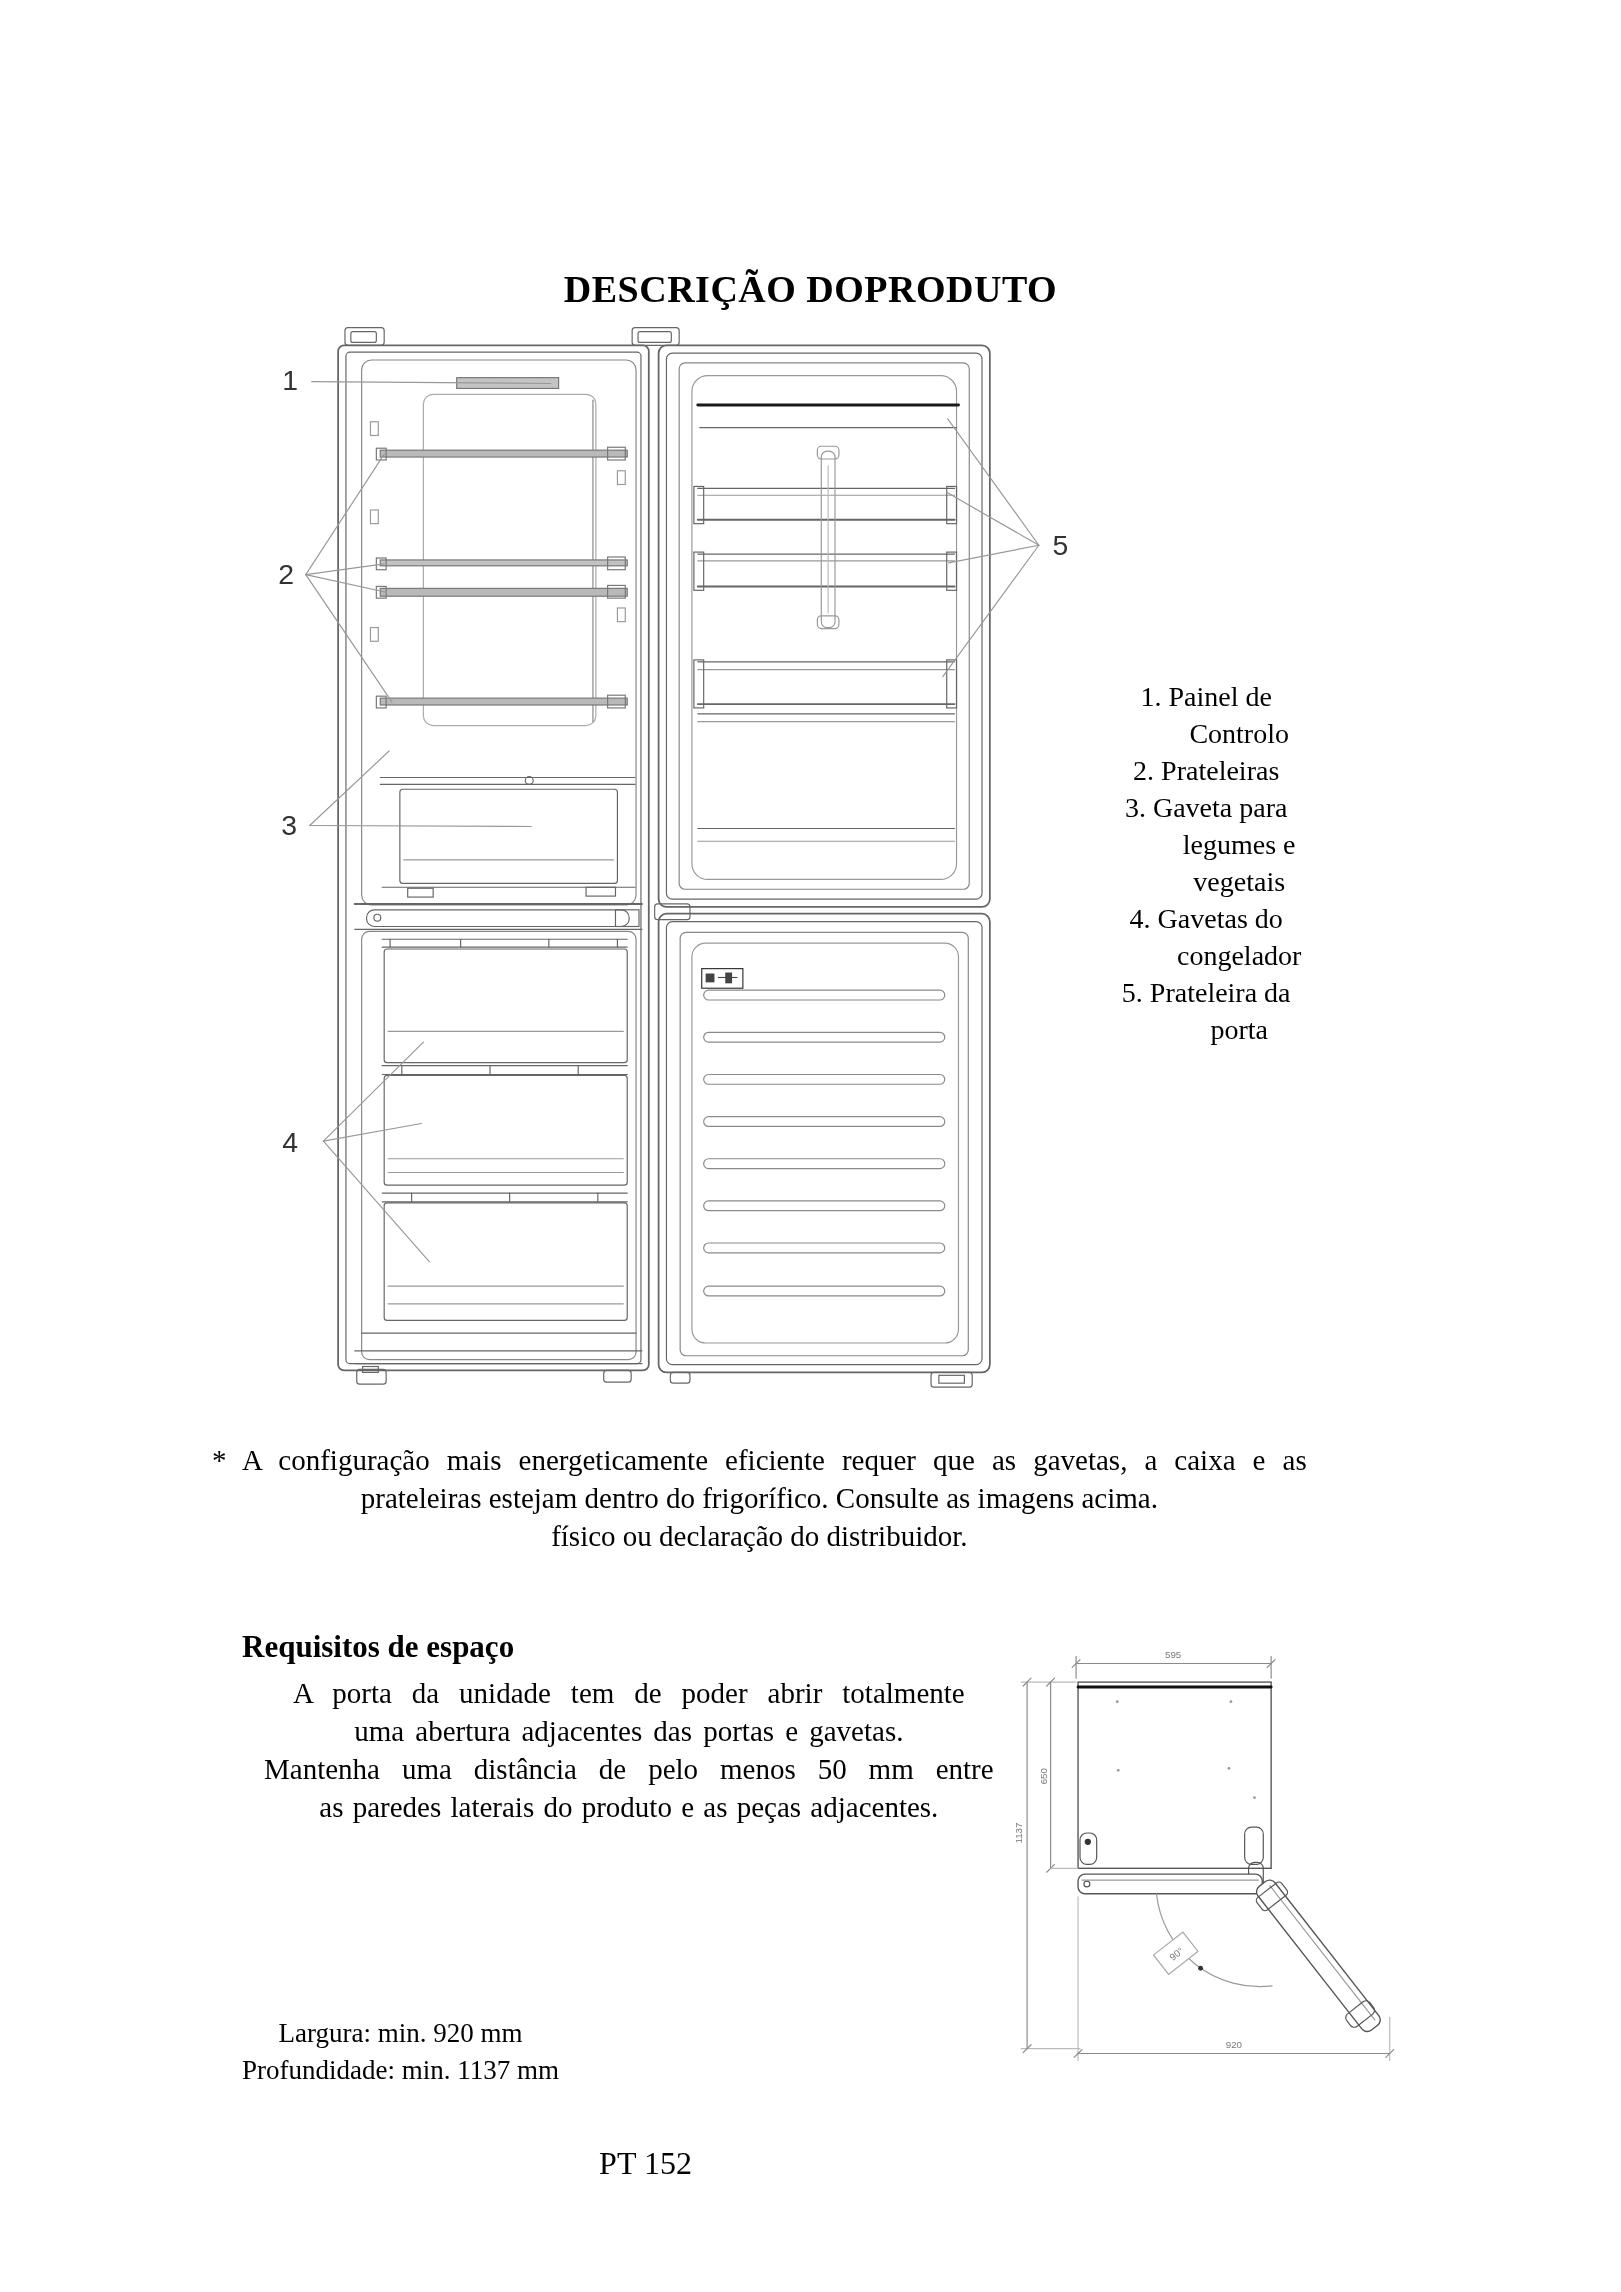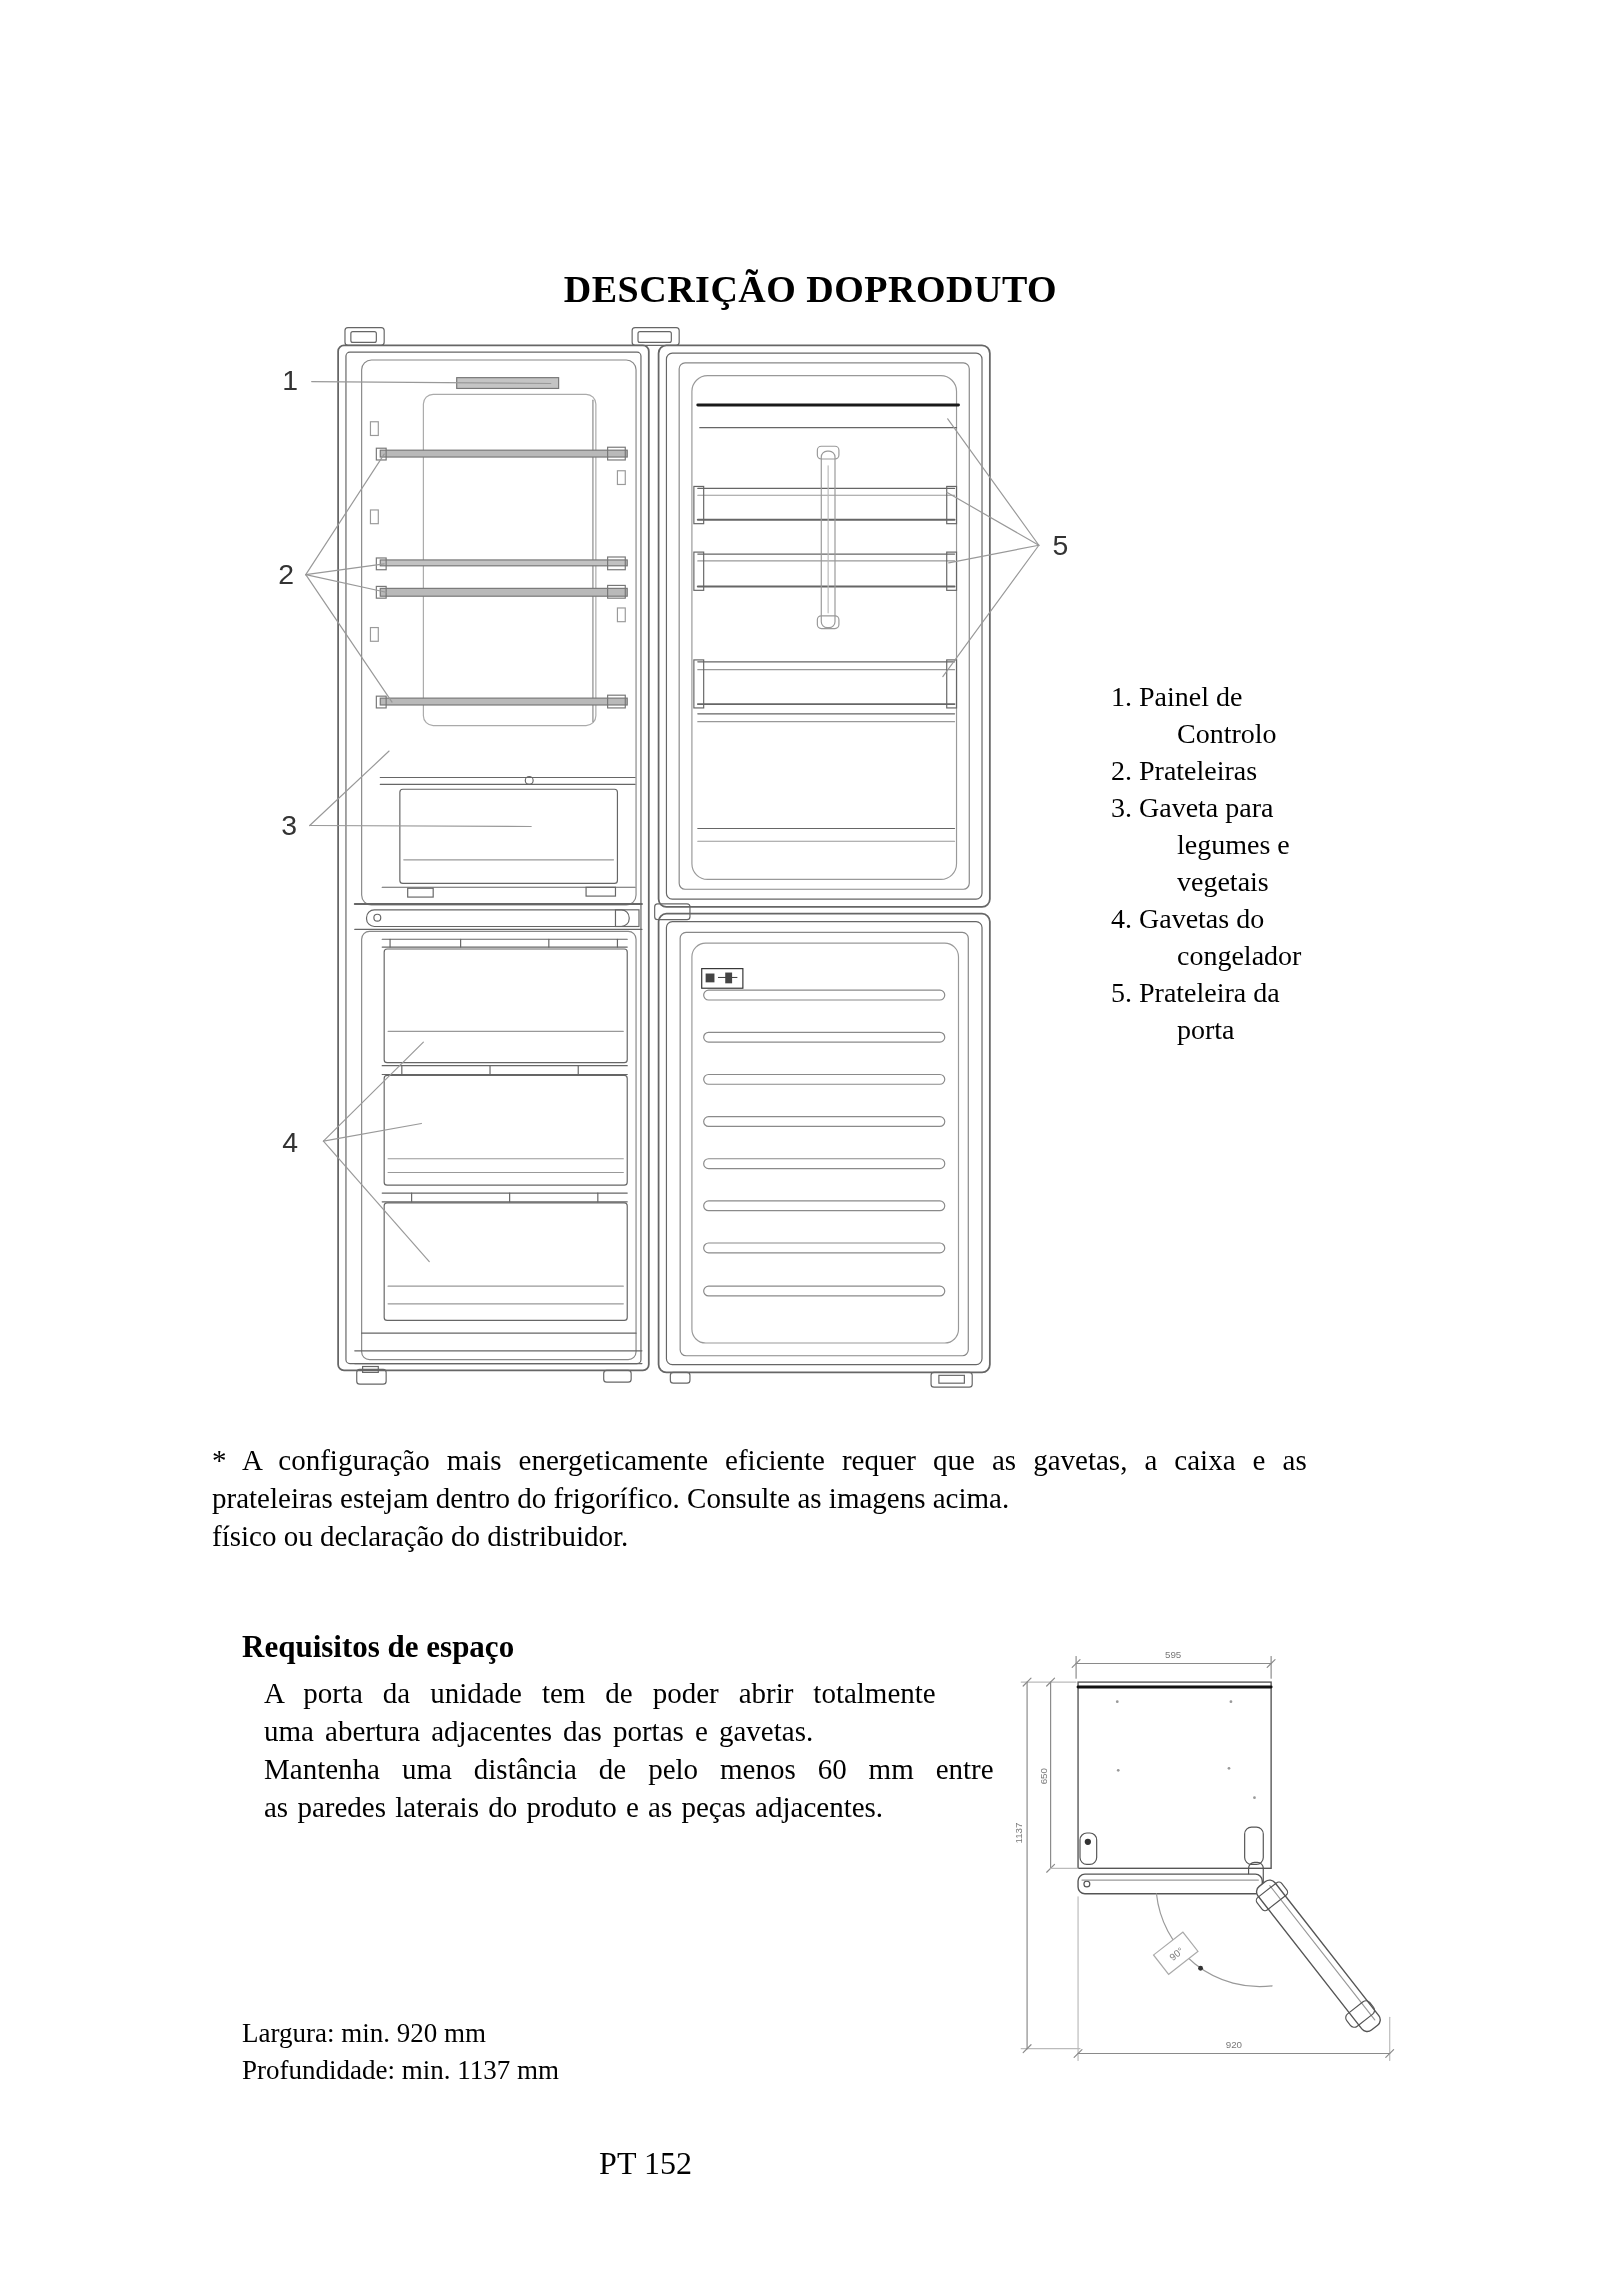--- a/index.html
+++ b/index.html
@@ -1,19 +1,19 @@
 <!DOCTYPE html>
 <html><head>
 <meta charset="utf-8">
 <style>
   html,body{margin:0;padding:0;background:#e8e8e8;}
   #page{position:relative;width:1621px;height:2293px;background:#ffffff;margin:0 auto;
         font-family:"Liberation Serif","DejaVu Serif",serif;color:#000;overflow:hidden;}
   #diagram-svg{position:absolute;left:0;top:0;z-index:1;}
-  .txt{position:absolute;z-index:2;}
+  .txt{position:absolute;z-index:2;text-align:center;}
   .title{top:267px;left:0;width:1621px;text-align:center;font-size:38px;font-weight:bold;letter-spacing:0.5px;}
   .legend{left:1111px;top:678px;font-size:28px;line-height:37px;}
   .legend .ind{padding-left:66px;}
   .footnotes{left:212px;top:1441px;font-size:29px;line-height:38px;white-space:nowrap;}
   .req-head{left:242px;top:1629px;font-size:31px;font-weight:bold;}
   .req-para{left:242px;top:1674px;font-size:29px;line-height:38px;white-space:nowrap;margin-left:22px;}
   .dim-notes{left:242px;top:2015px;font-size:27px;line-height:37px;white-space:nowrap;}
   .pagenum{top:2145px;left:0;width:1291px;text-align:center;font-size:32px;}
   .ws2{word-spacing:2px}.ws4{word-spacing:3.9px}.ws7{word-spacing:6.9px}
   .ws10{word-spacing:9.8px}.ws13{word-spacing:12.7px}.ws15{word-spacing:14.7px}.ws18{word-spacing:17.6px}
@@ -296,21 +296,21 @@
     <div class="ws10">* A configuração mais energeticamente eficiente requer que as gavetas, a caixa e as</div>
     <div>prateleiras estejam dentro do frigorífico. Consulte as imagens acima.</div>
     <div>físico ou declaração do distribuidor.</div>
   </div>
 
   <div class="txt req-head">Requisitos de espaço</div>
 
   <div class="txt req-para">
     <div class="ws13">A porta da unidade tem de poder abrir totalmente</div>
     <div class="ws4">uma abertura adjacentes das portas e gavetas.</div>
-    <div class="ws15">Mantenha uma distância de pelo menos 60 mm entre</div>
+    <div class="ws15">Mantenha uma distância de pelo menos 50 mm entre</div>
     <div class="ws2">as paredes laterais do produto e as peças adjacentes.</div>
   </div>
 
   <div class="txt dim-notes">
     <div>Largura: min. 920 mm</div>
     <div>Profundidade: min. 1137 mm</div>
   </div>
 
   <div class="txt pagenum">PT 152</div>
 

